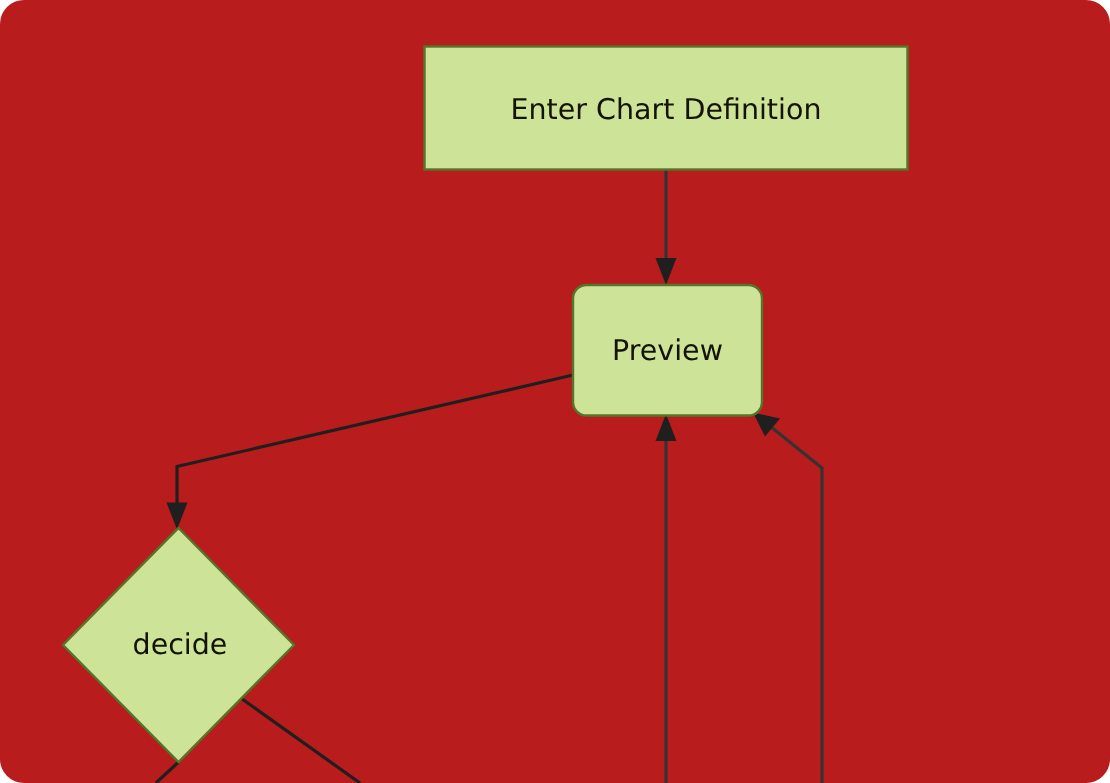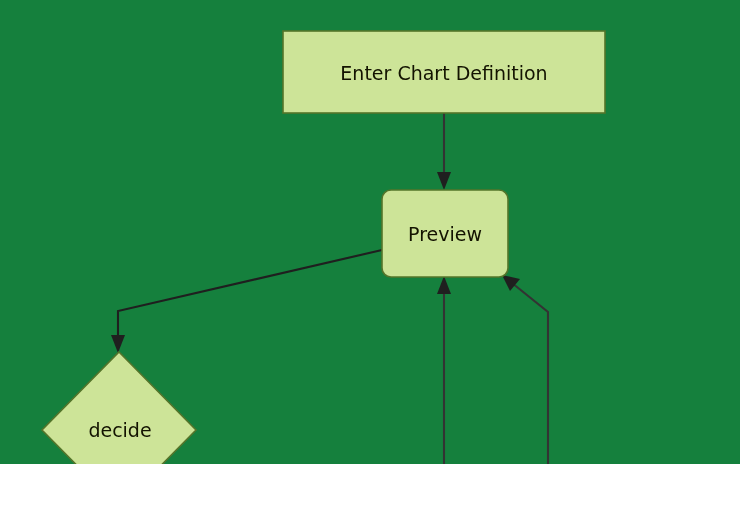--- a/index.html
+++ b/index.html
@@ -3,24 +3,25 @@
 <meta charset="utf-8">
 <style>
   html, body {
     margin: 0;
     padding: 0;
     background: #ffffff;
   }
   #canvas {
     position: relative;
     width: 740px;
-    height: 464px;
-    background: #15803d;
+    height: 522px;
+    background: #b91c1c;
     overflow: hidden;
     font-family: "DejaVu Sans", sans-serif;
+    border-radius: 16px;
   }
   #flow-svg {
     position: absolute;
     left: 0;
     top: 0;
     width: 740px;
     height: 522px;
   }
   .node-label {
     font-family: "DejaVu Sans", sans-serif;

